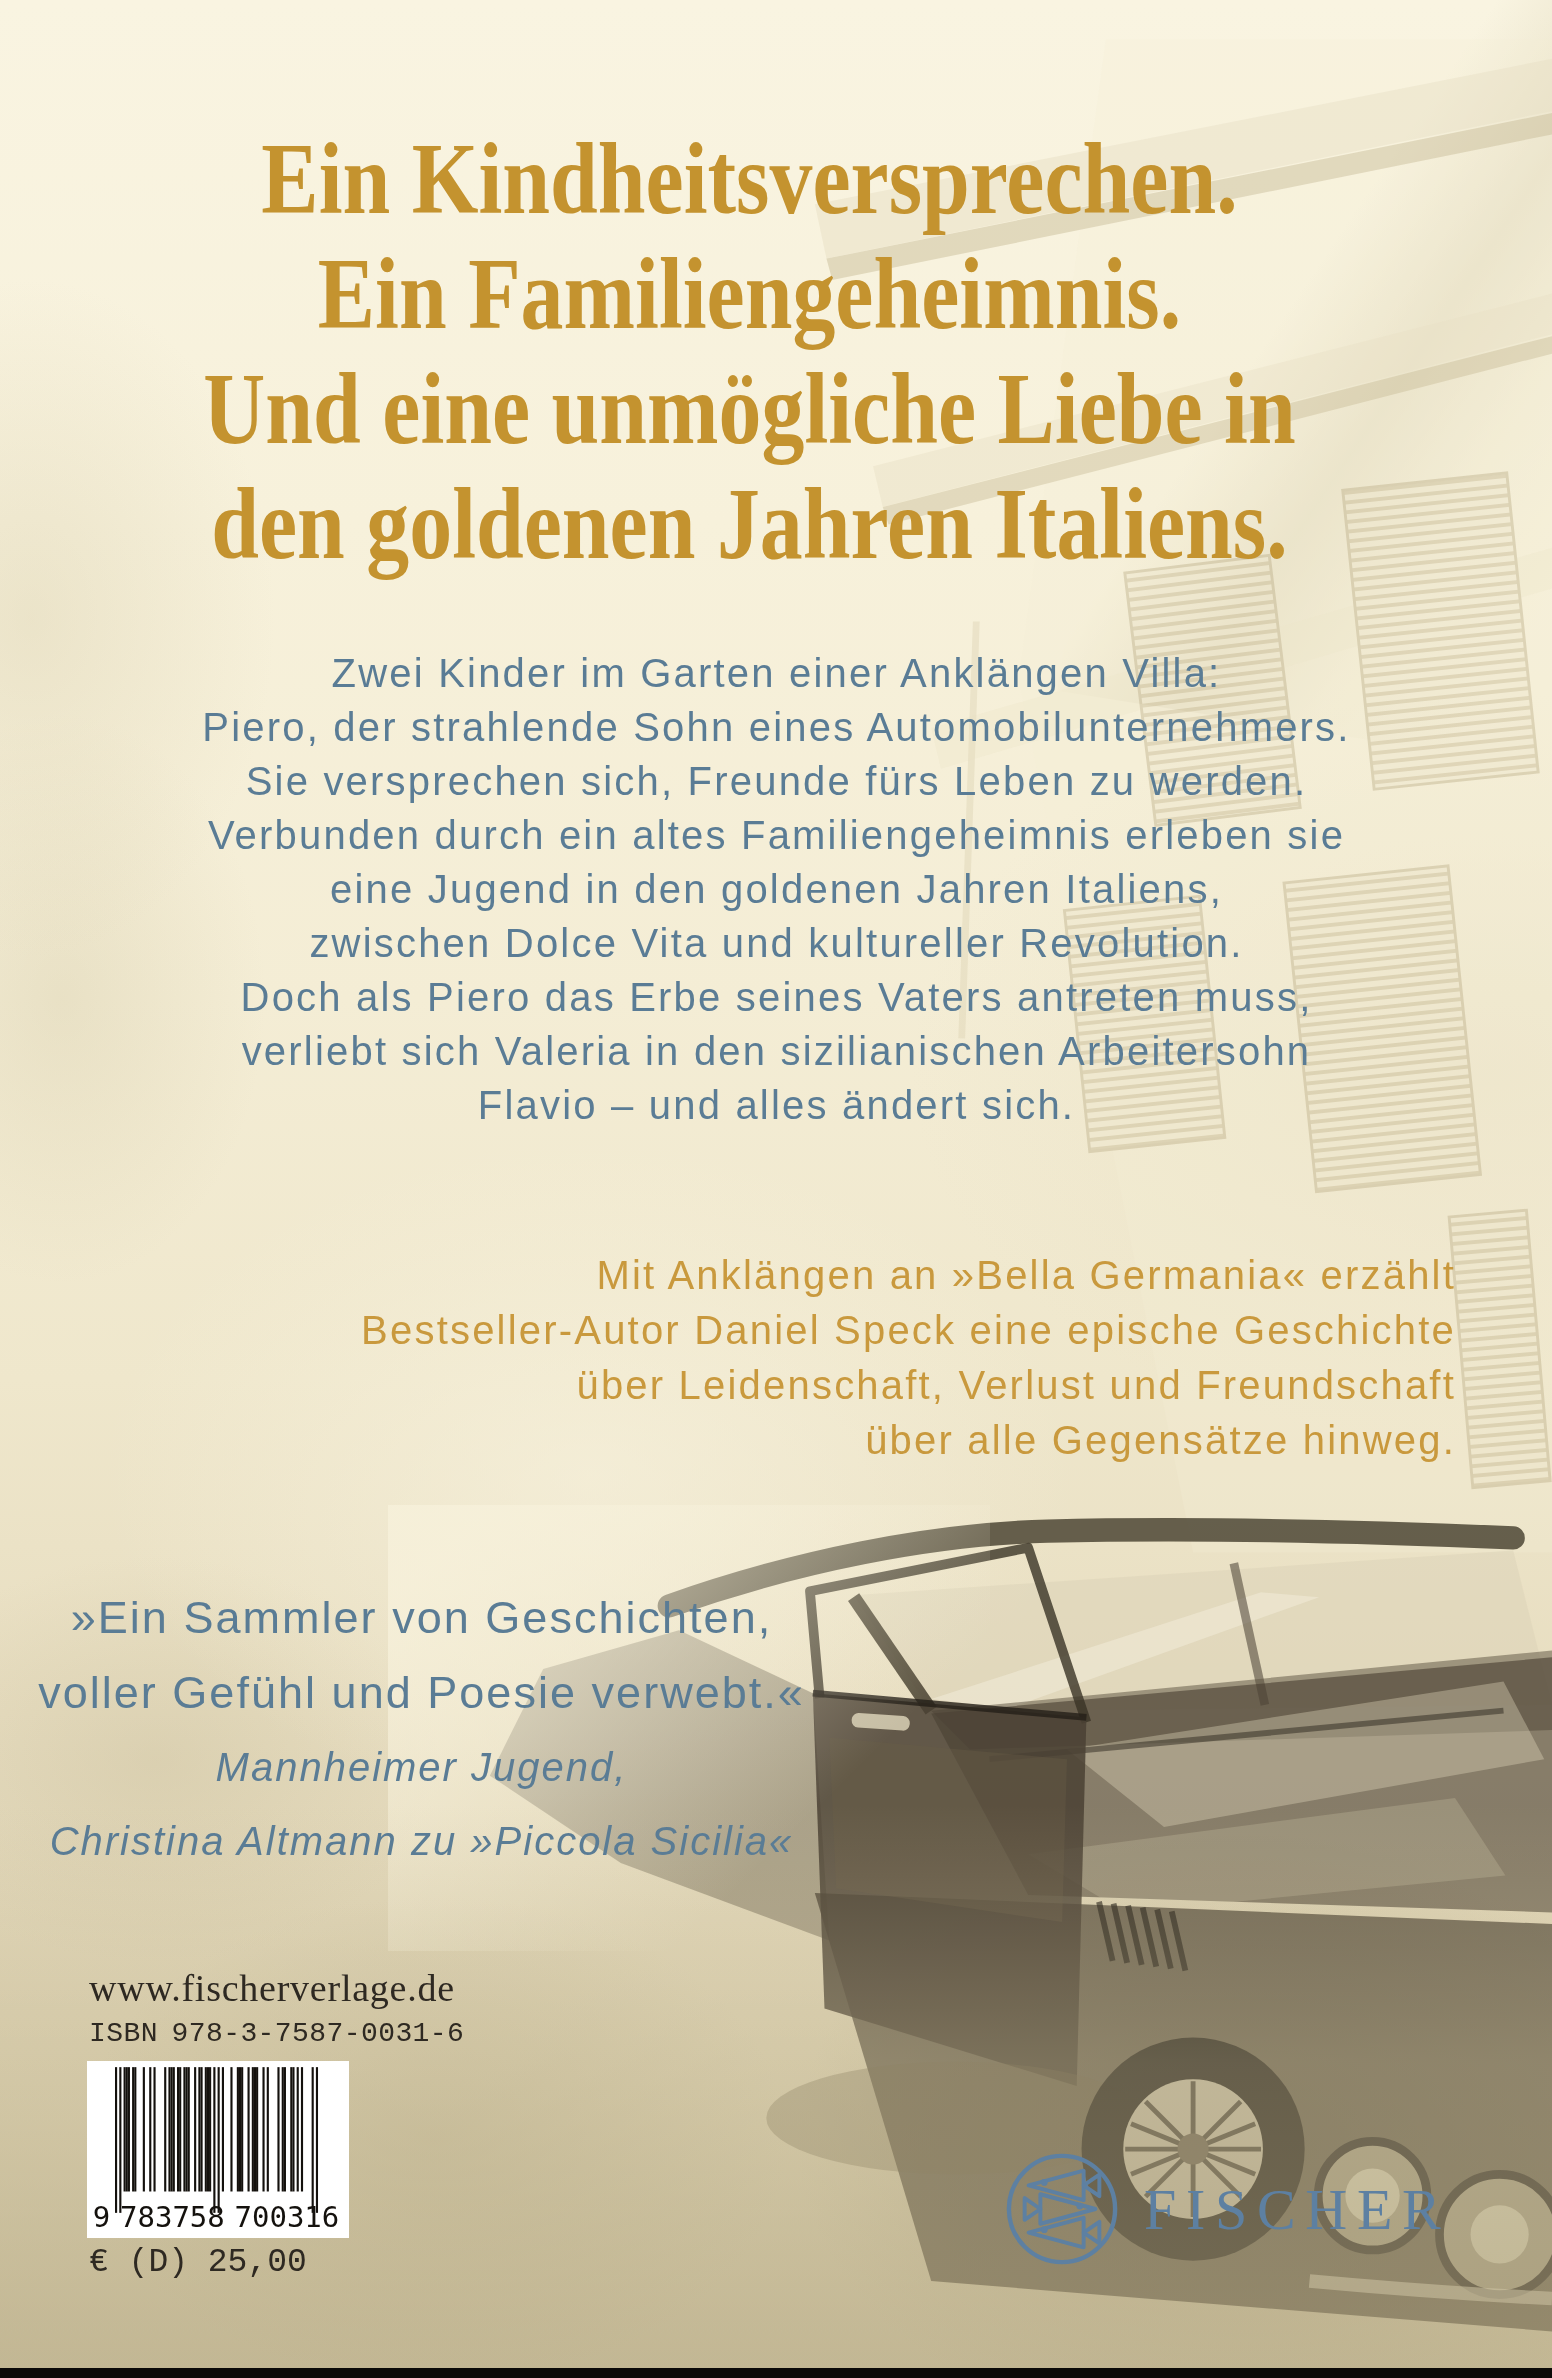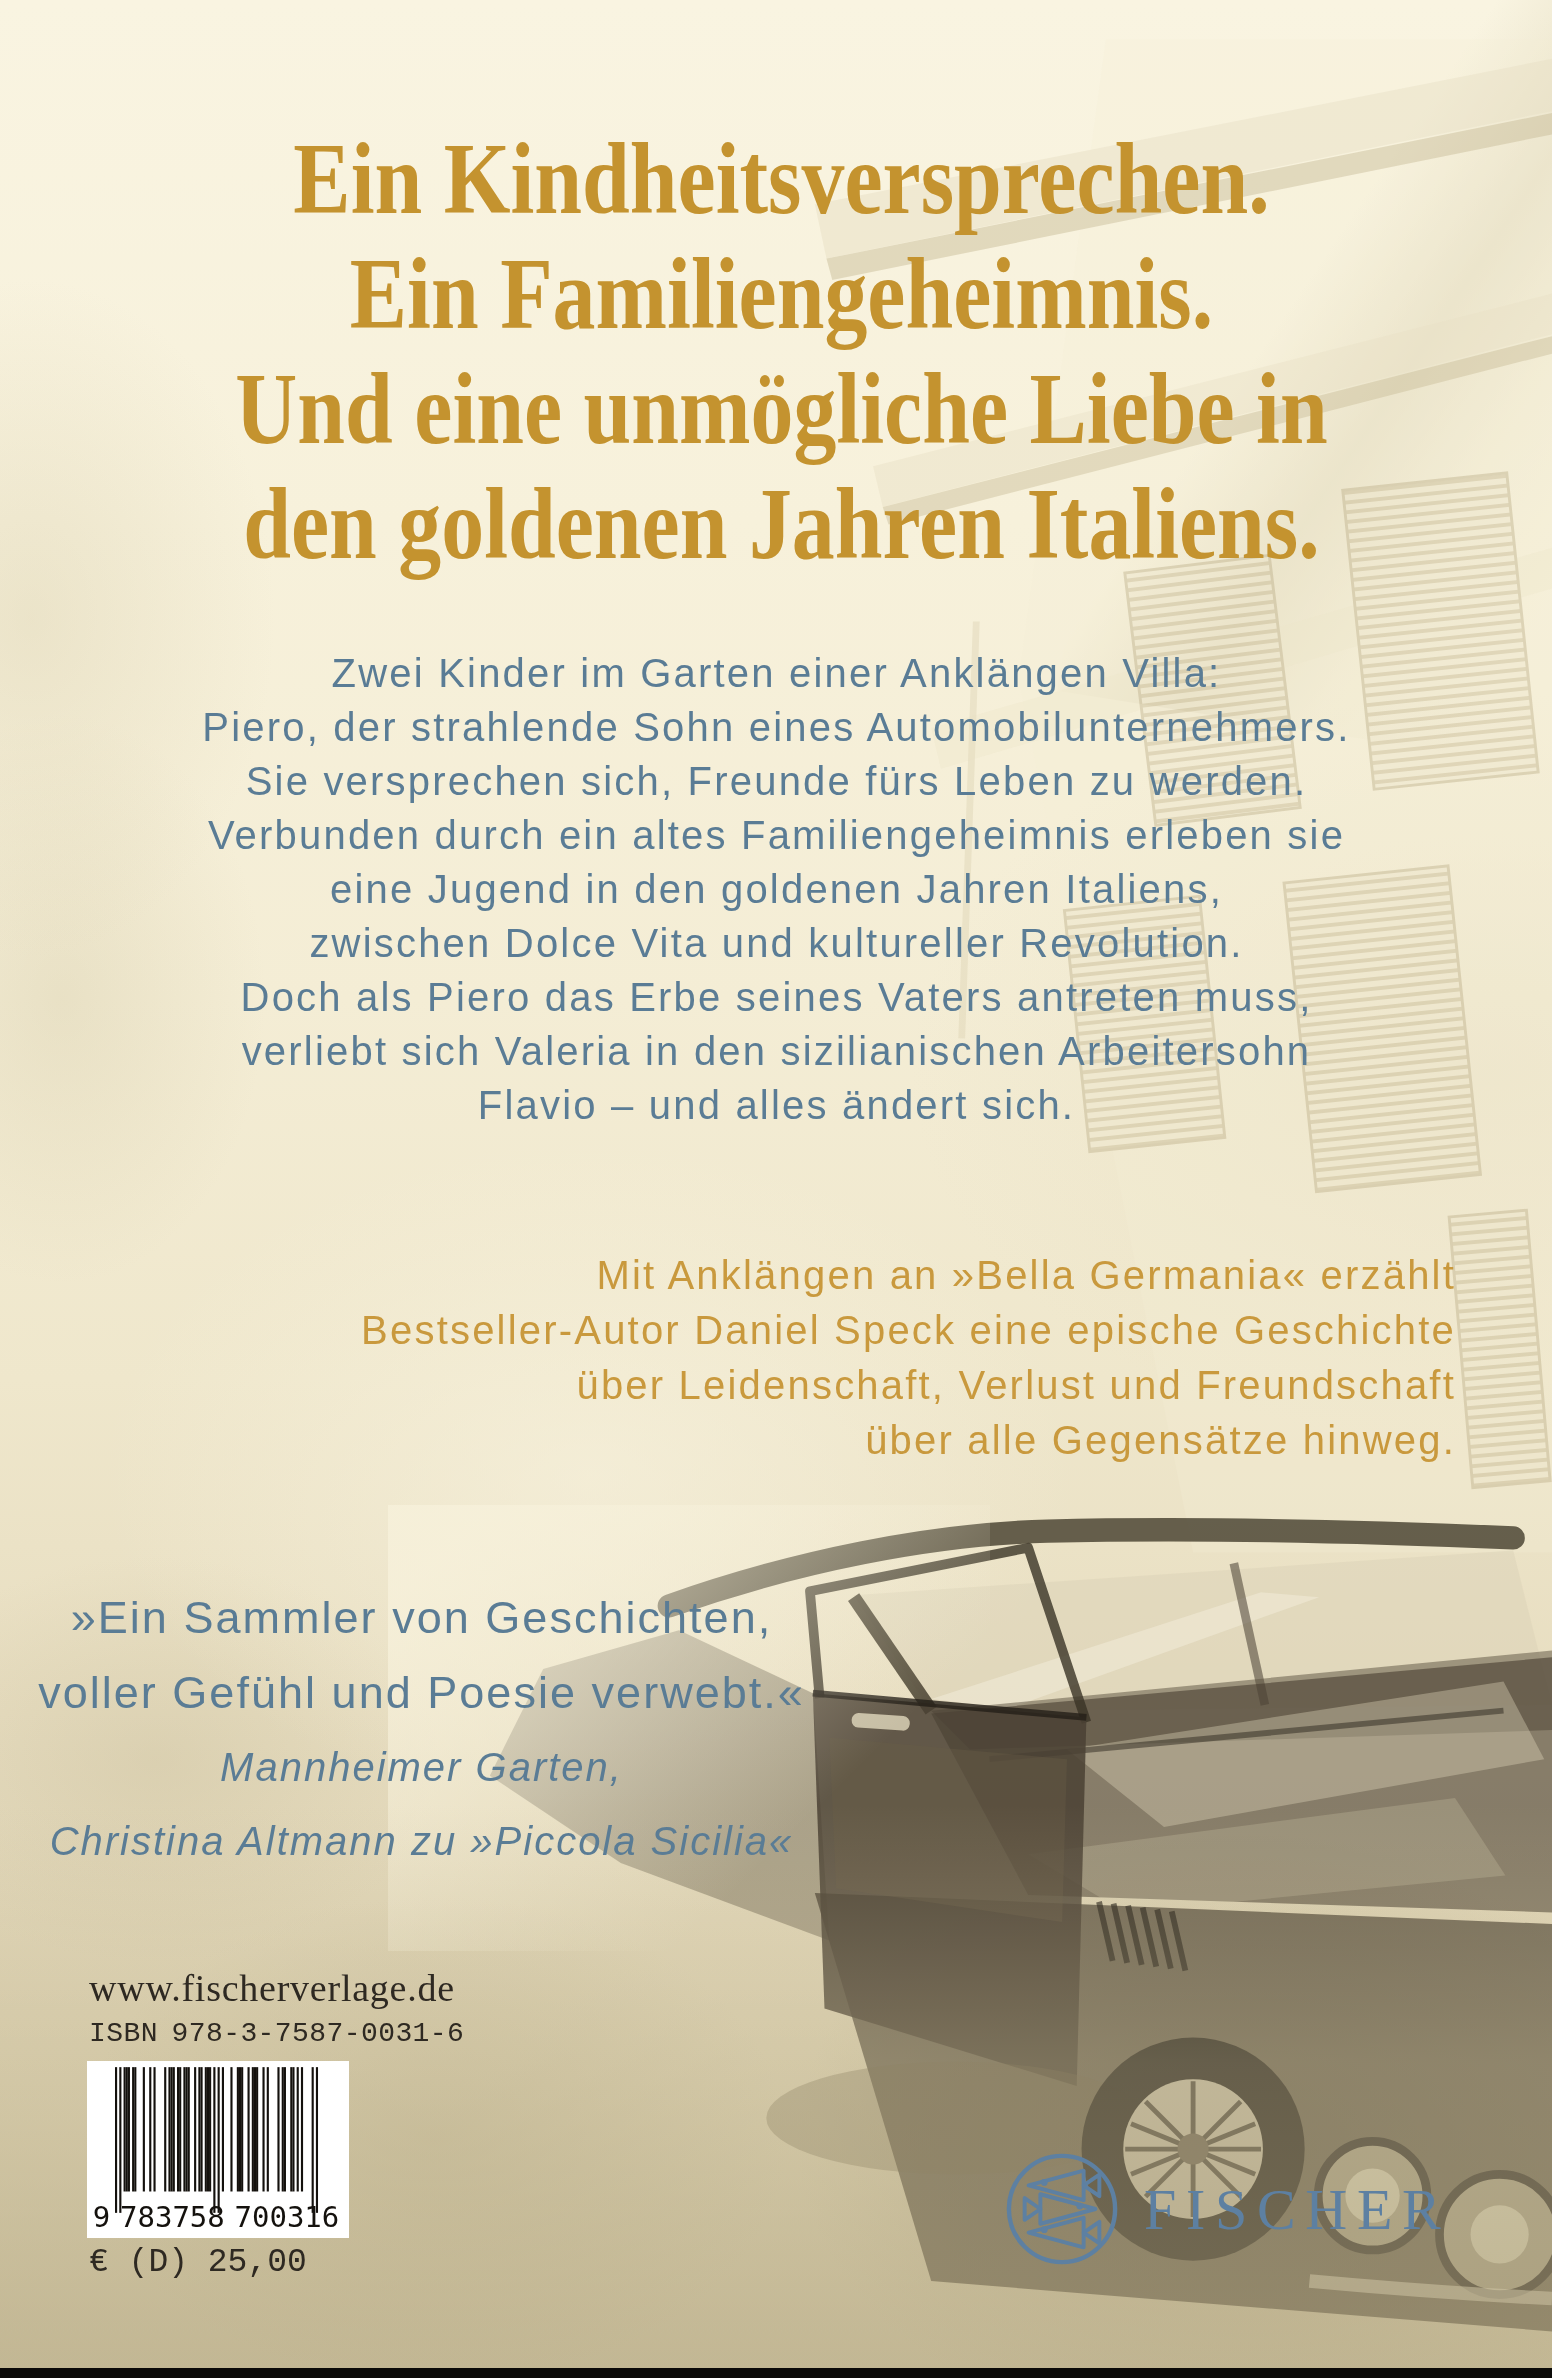--- a/index.html
+++ b/index.html
@@ -26,21 +26,21 @@
     transform:rotate(9deg);}
   .ground{left:0;top:1805px;width:1553px;height:573px;
     background:linear-gradient(180deg, rgba(200,189,152,0) 0%,
       rgba(196,185,148,.38) 45%, rgba(178,166,128,.55) 100%);}
   .villa{left:776px;top:39px;width:776px;height:1514px;opacity:.55;}
   .carart{left:388px;top:1505px;width:1164px;height:873px;}
   .car-fade{left:388px;top:1505px;width:602px;height:446px;
     background:linear-gradient(135deg, rgba(247,241,219,.8) 10%, rgba(247,241,219,0) 70%);}
   .bottom-edge{left:0;top:2368px;width:1553px;height:10.7px;background:#0b0a08;}
   
-  .headline{position:absolute;left:0;top:122px;width:1499px;text-align:center;margin-left:32px;}
+  .headline{position:absolute;left:0;top:122px;width:1499px;text-align:center;}
   .headline div{
     font-family:"Liberation Serif", serif;font-weight:700;
     font-size:101px;line-height:115px;color:#c4932f;
     transform:scaleX(.85);white-space:nowrap;}
   .synopsis{position:absolute;left:97px;top:646px;width:1359px;text-align:center;}
   .synopsis div{font-size:40px;line-height:54px;color:#5a7c95;
     letter-spacing:.055em;white-space:nowrap;}
   .pitch{position:absolute;left:97px;top:1248px;width:1359px;text-align:right;}
   .pitch div{font-size:40px;line-height:55px;color:#c9993d;
     letter-spacing:.055em;white-space:nowrap;}
@@ -176,21 +176,21 @@
   <div class="pitch">
     <div>Mit Anklängen an »Bella Germania« erzählt</div>
     <div>Bestseller-Autor Daniel Speck eine epische Geschichte</div>
     <div>über Leidenschaft, Verlust und Freundschaft</div>
     <div>über alle Gegensätze hinweg.</div>
   </div>
 
   <div class="quote">
     <div class="q">»Ein Sammler von Geschichten,</div>
     <div class="q">voller Gefühl und Poesie verwebt.«</div>
-    <div class="attr">Mannheimer Garten,</div>
+    <div class="attr">Mannheimer Jugend,</div>
     <div class="attr">Christina Altmann zu »Piccola Sicilia«</div>
   </div>
 
   <div class="website">www.fischerverlage.de</div>
 
   <div class="isbn">
     <span>ISBN</span><span class="num">978-3-7587-0031-6</span>
   </div>
 
   <div class="barcode">

